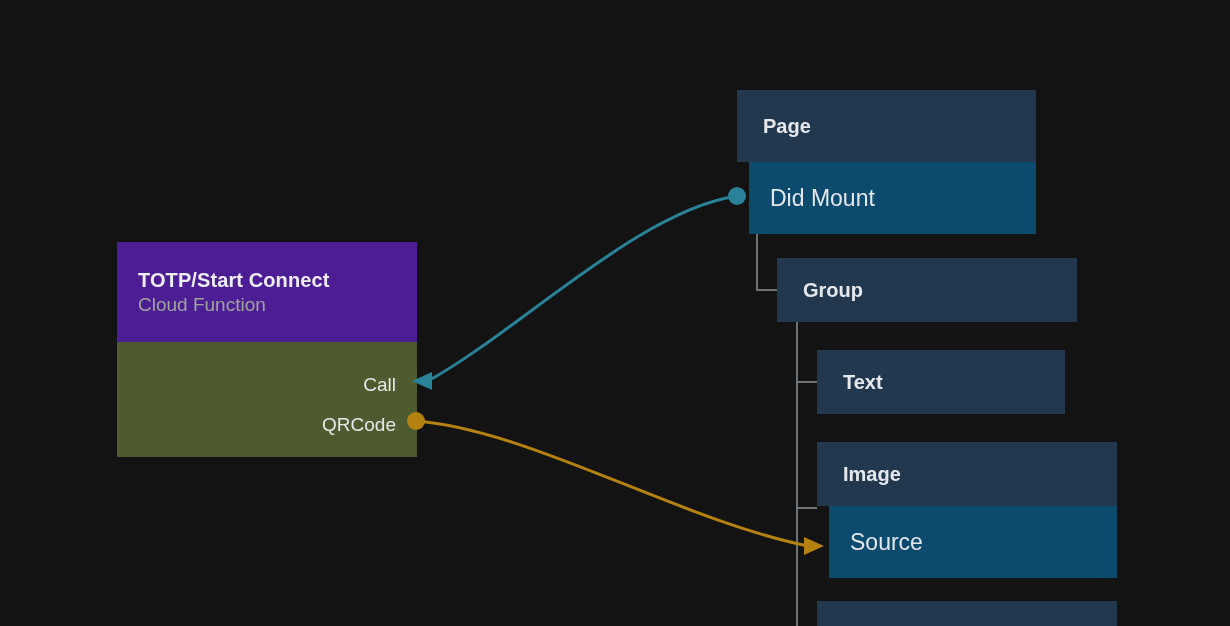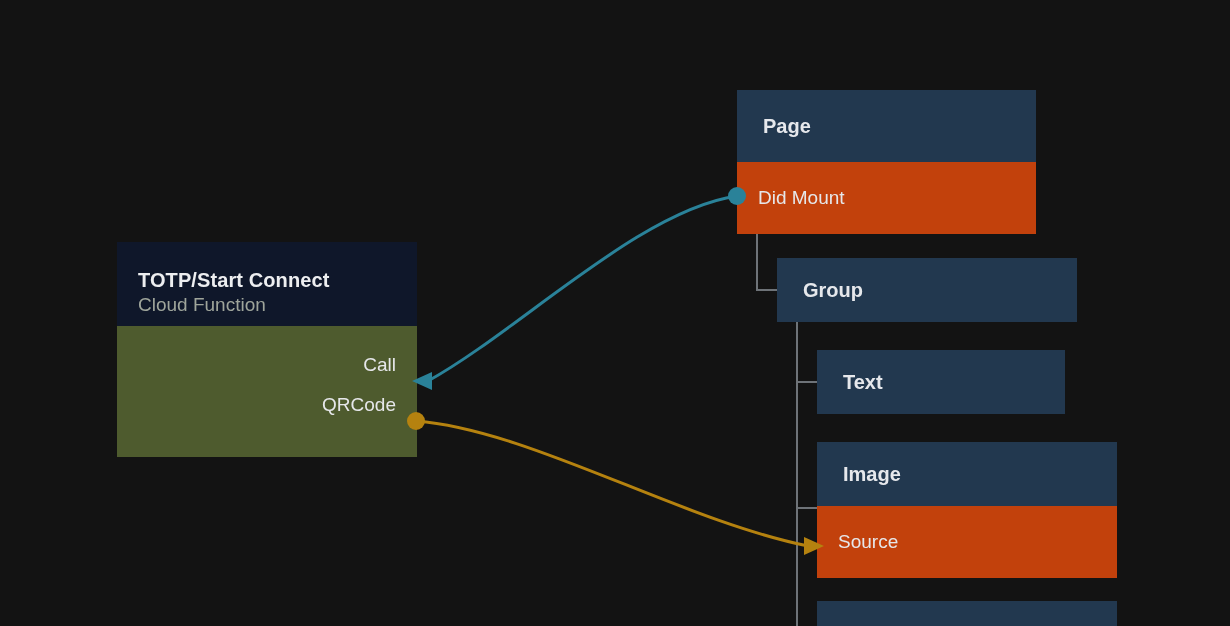--- a/index.html
+++ b/index.html
@@ -60,29 +60,29 @@
     box-sizing: border-box;
     padding-right: 21px;
     display: flex;
     align-items: center;
     justify-content: flex-end;
     font-size: 19px;
     color: #e6e7ea;
   }
   .prop-row {
     position: absolute;
-    left: 0;
+    left: 12px;
     width: 100%;
     box-sizing: border-box;
     padding-left: 21px;
     display: flex;
     align-items: center;
-    font-size: 19px;
+    font-size: 23px;
     color: #e6e7ea;
-    background: #c2410c;
+    background: #0c4a6e;
   }
   .blue-header {
     background: #22384f;
     padding-left: 26px;
   }
   .blue-title {
     font-size: 20px;
     font-weight: bold;
     color: #e6e8ec;
   }
@@ -111,26 +111,26 @@
   <svg class="tree-layer" viewBox="0 0 1230 626" width="1230" height="626">
 
     <path d="M 757 234 L 757 290 L 777 290" fill="none" stroke="#6e7378" stroke-width="2"></path>
 
     <path d="M 797 322 L 797 626" fill="none" stroke="#6e7378" stroke-width="2"></path>
     <path d="M 797 382 L 817 382" fill="none" stroke="#6e7378" stroke-width="2"></path>
     <path d="M 797 508 L 817 508" fill="none" stroke="#6e7378" stroke-width="2"></path>
   </svg>
 
   <div class="node" style="left:117px; top:242px; width:300px; height:215px; background:#4e5b2e;">
-    <div class="node-header" style="height:100px; background:#0f172a;">
+    <div class="node-header" style="height:100px; background:#4c1d95;">
       <div class="node-title">TOTP/Start Connect</div>
       <div class="node-subtitle">Cloud Function</div>
     </div>
 
-    <div class="node-body" style="top:84px; height:115px; background:#4e5b2e;">
+    <div class="node-body" style="top:104px; height:115px; background:#4e5b2e;">
       <div class="port-row" style="top:19px; height:40px;">
         <span>Call</span>
       </div>
       <div class="port-row" style="top:59px; height:40px;">
         <span>QRCode</span>
       </div>
     </div>
   </div>
 
   <div class="node" style="left:737px; top:90px; width:299px; height:144px;">

